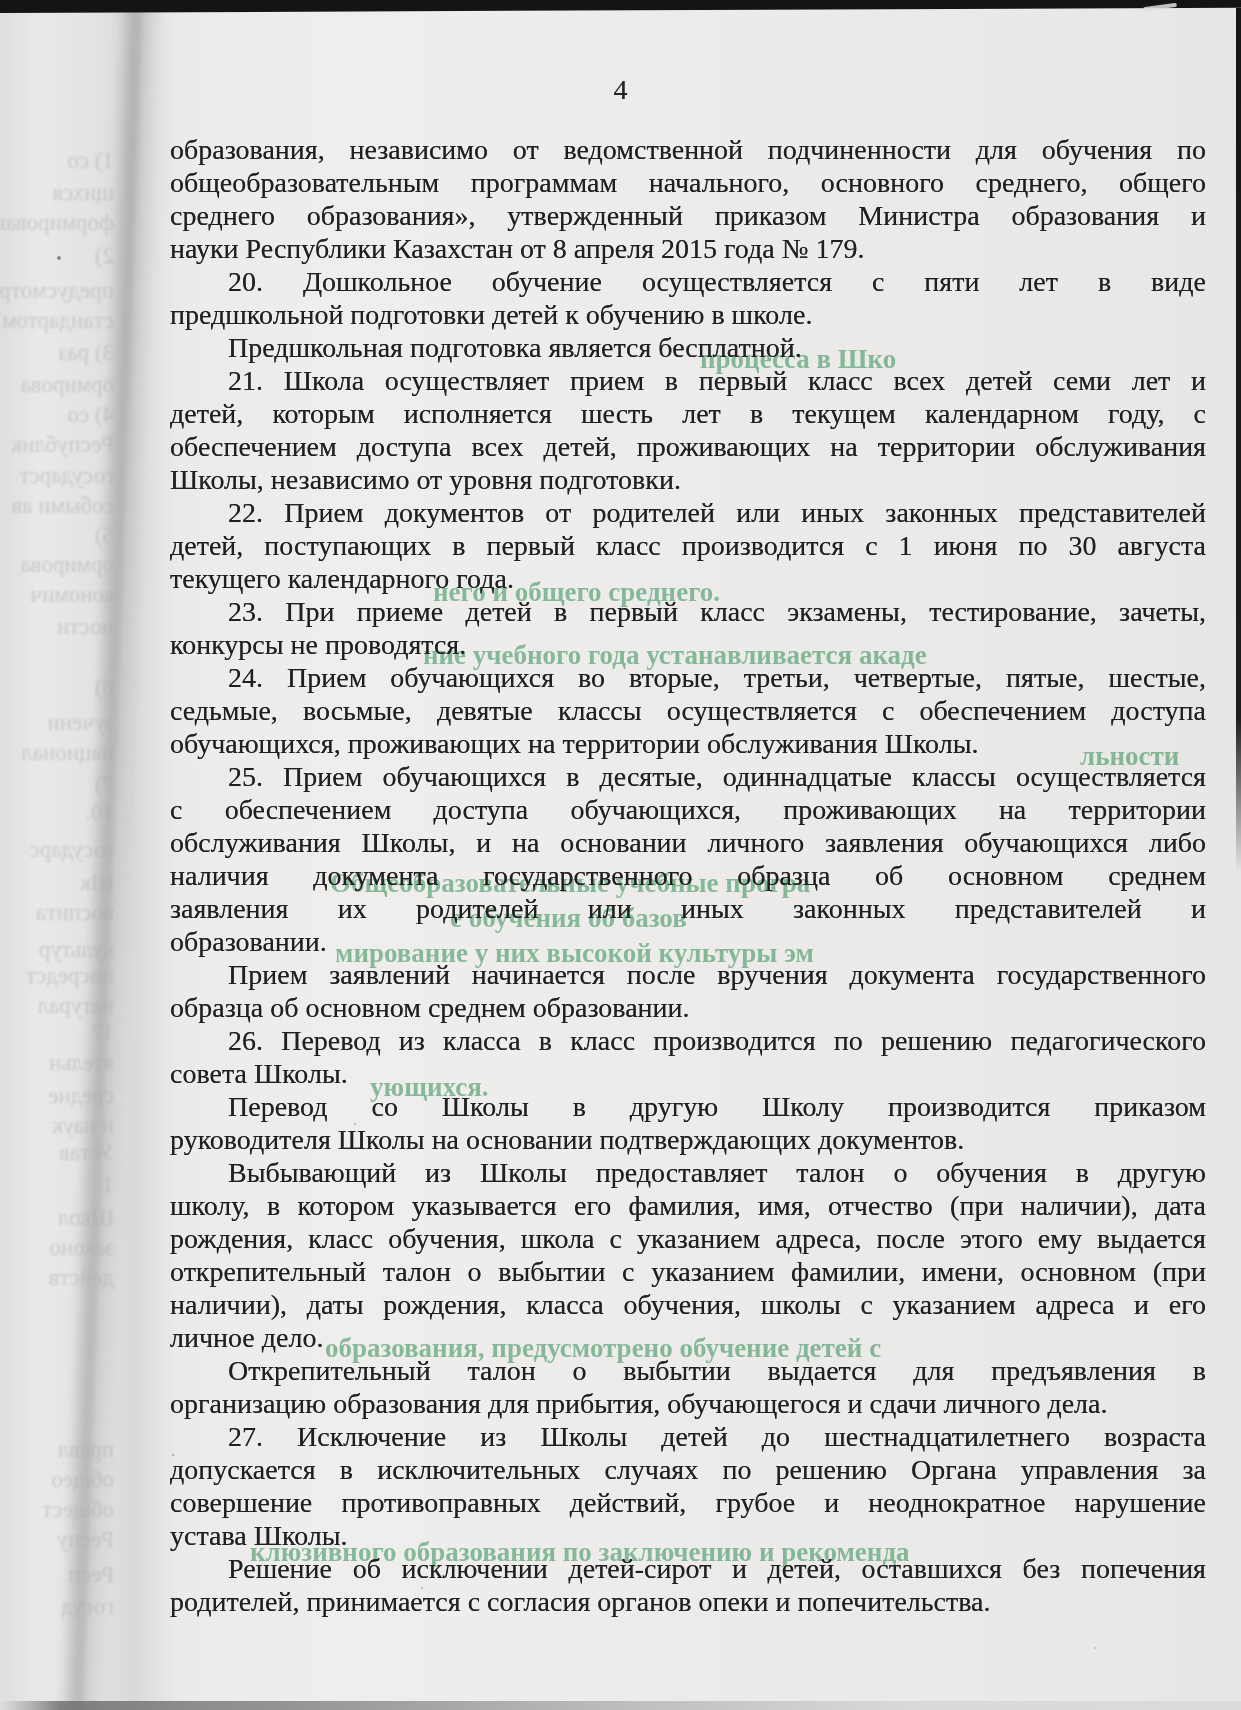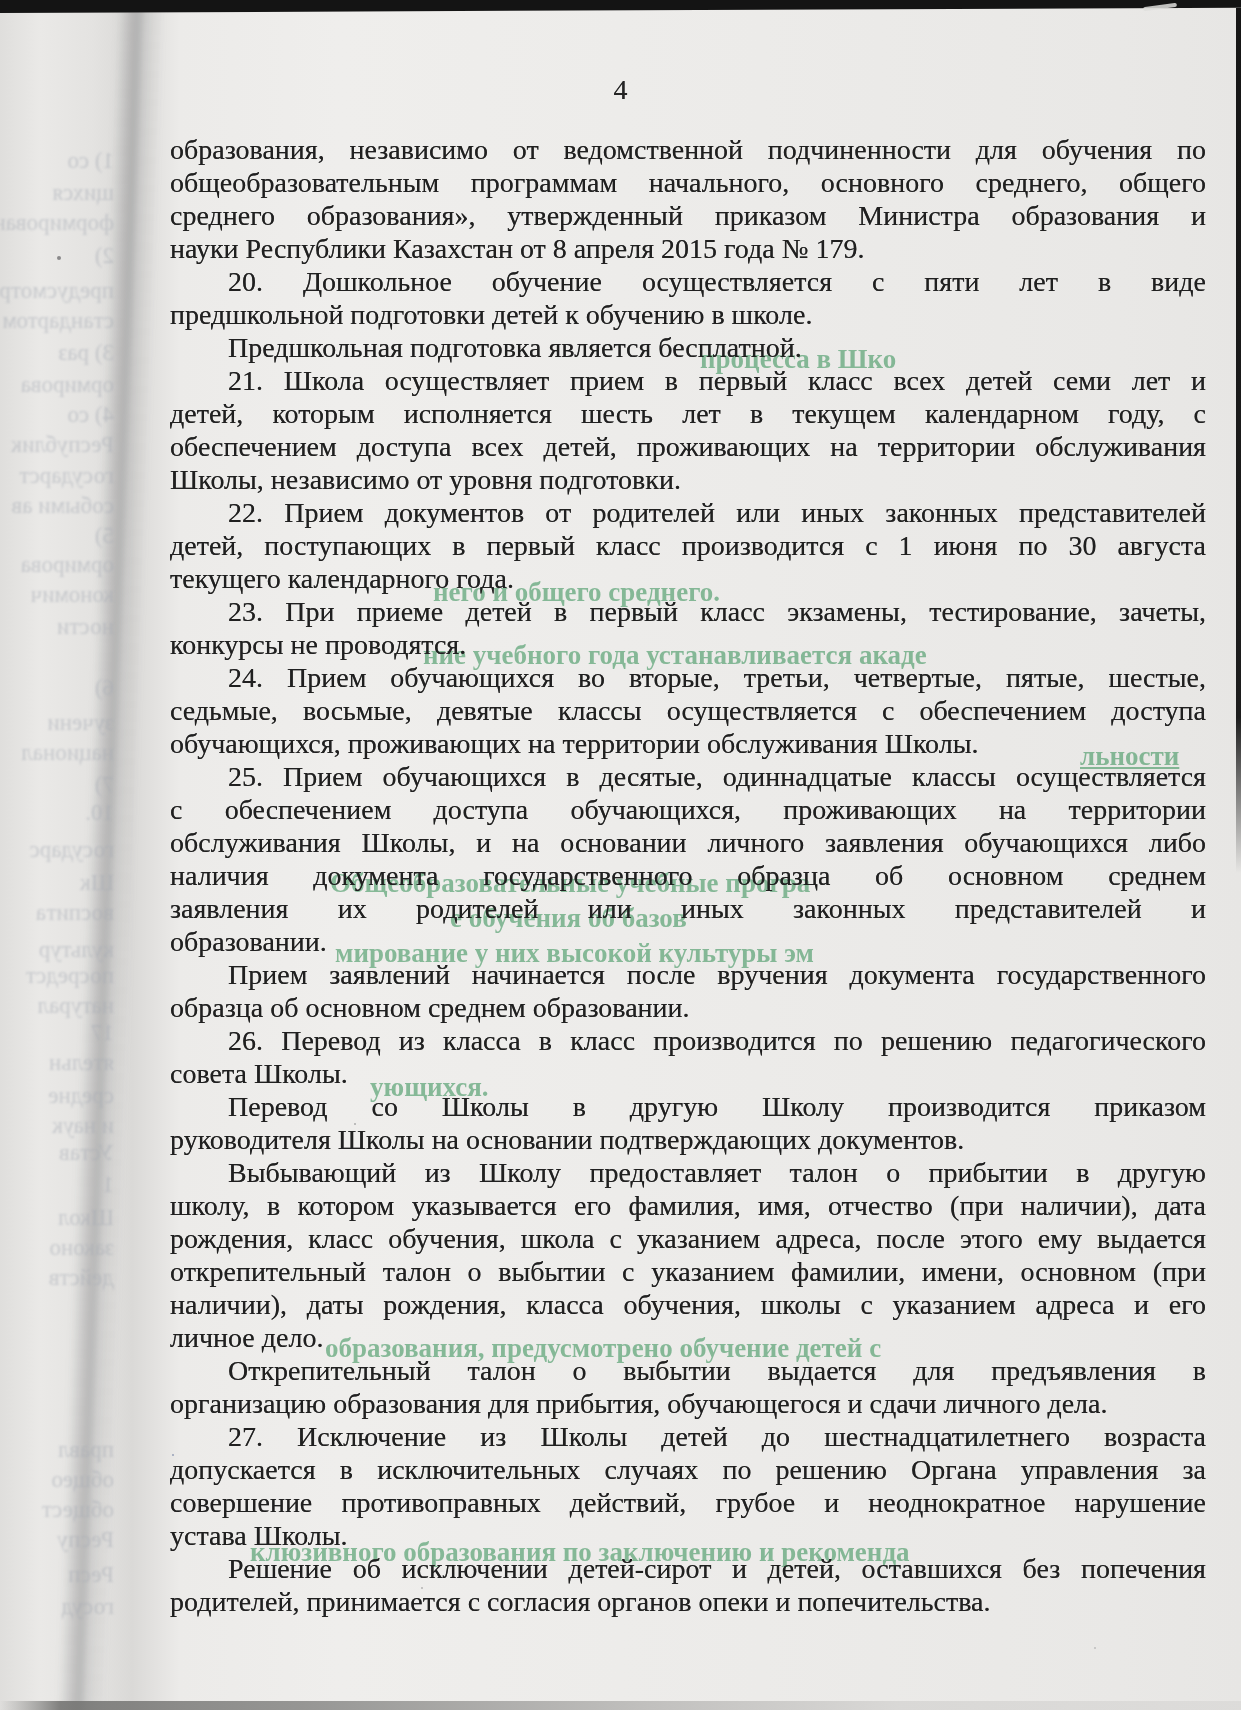--- a/index.html
+++ b/index.html
@@ -119,21 +119,21 @@
       <div class="frag" style="top: 1467px;">общео</div>
       <div class="frag" style="top: 1497px;">общест</div>
       <div class="frag" style="top: 1527px;">Респу</div>
       <div class="frag" style="top: 1562px;">Респ</div>
       <div class="frag" style="top: 1594px;">госуд</div>
     </div>
   <div>
       <div class="show" style="top: 344px; left: 700px;">процесса в Шко</div>
       <div class="show" style="top: 577px; left: 433px;">него и общего среднего.</div>
       <div class="show" style="top: 640px; left: 423px;">ние учебного года устанавливается акаде</div>
-      <div class="show" style="top: 741px; left: 1080px; text-decoration: underline;">льности</div>
+      <div class="show" style="top: 741px; left: 1080px;">льности</div>
       <div class="show" style="top: 868px; left: 330px; text-align: center;">Общеобразовательные учебные програ</div>
       <div class="show" style="top: 903px; left: 450px;">е обучения об базов</div>
       <div class="show" style="top: 938px; left: 335px;">мирование у них высокой культуры эм</div>
       <div class="show" style="top: 1072px; left: 370px;">ующихся.</div>
       <div class="show" style="top: 1333px; left: 325px;">образования, предусмотрено обучение детей с</div>
       <div class="show" style="top: 1537px; left: 250px;">клюзивного образования по заключению и рекоменда</div>
     </div>
 
   <div class="page-number">4</div>
 
@@ -185,21 +185,21 @@
       </div>
       <div class="para indent">
         <div class="line first">26. Перевод из класса в класс производится по решению педагогического</div>
         <div class="line last">совета Школы.</div>
       </div>
       <div class="para indent">
         <div class="line first">Перевод со Школы в другую Школу производится приказом</div>
         <div class="line last">руководителя Школы на основании подтверждающих документов.</div>
       </div>
       <div class="para indent">
-        <div class="line first">Выбывающий из Школу предоставляет талон о прибытии в другую</div>
+        <div class="line first">Выбывающий из Школы предоставляет талон о обучения в другую</div>
         <div class="line">школу, в котором указывается его фамилия, имя, отчество (при наличии), дата</div>
         <div class="line">рождения, класс обучения, школа с указанием адреса, после этого ему выдается</div>
         <div class="line">открепительный талон о выбытии с указанием фамилии, имени, основном (при</div>
         <div class="line">наличии), даты рождения, класса обучения, школы с указанием адреса и его</div>
         <div class="line last">личное дело.</div>
       </div>
       <div class="para indent">
         <div class="line first">Открепительный талон о выбытии выдается для предъявления в</div>
         <div class="line last">организацию образования для прибытия, обучающегося и сдачи личного дела.</div>
       </div>

